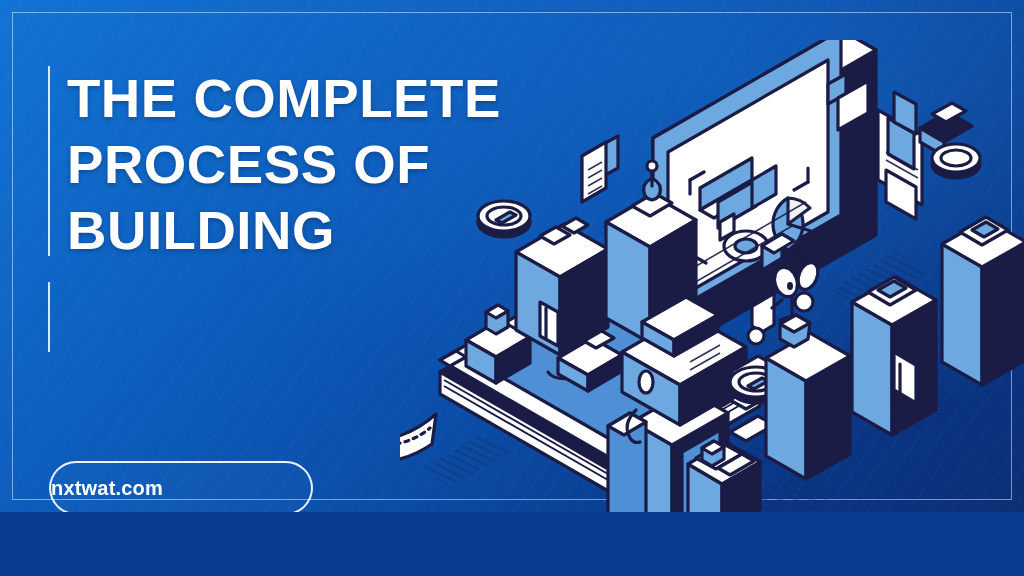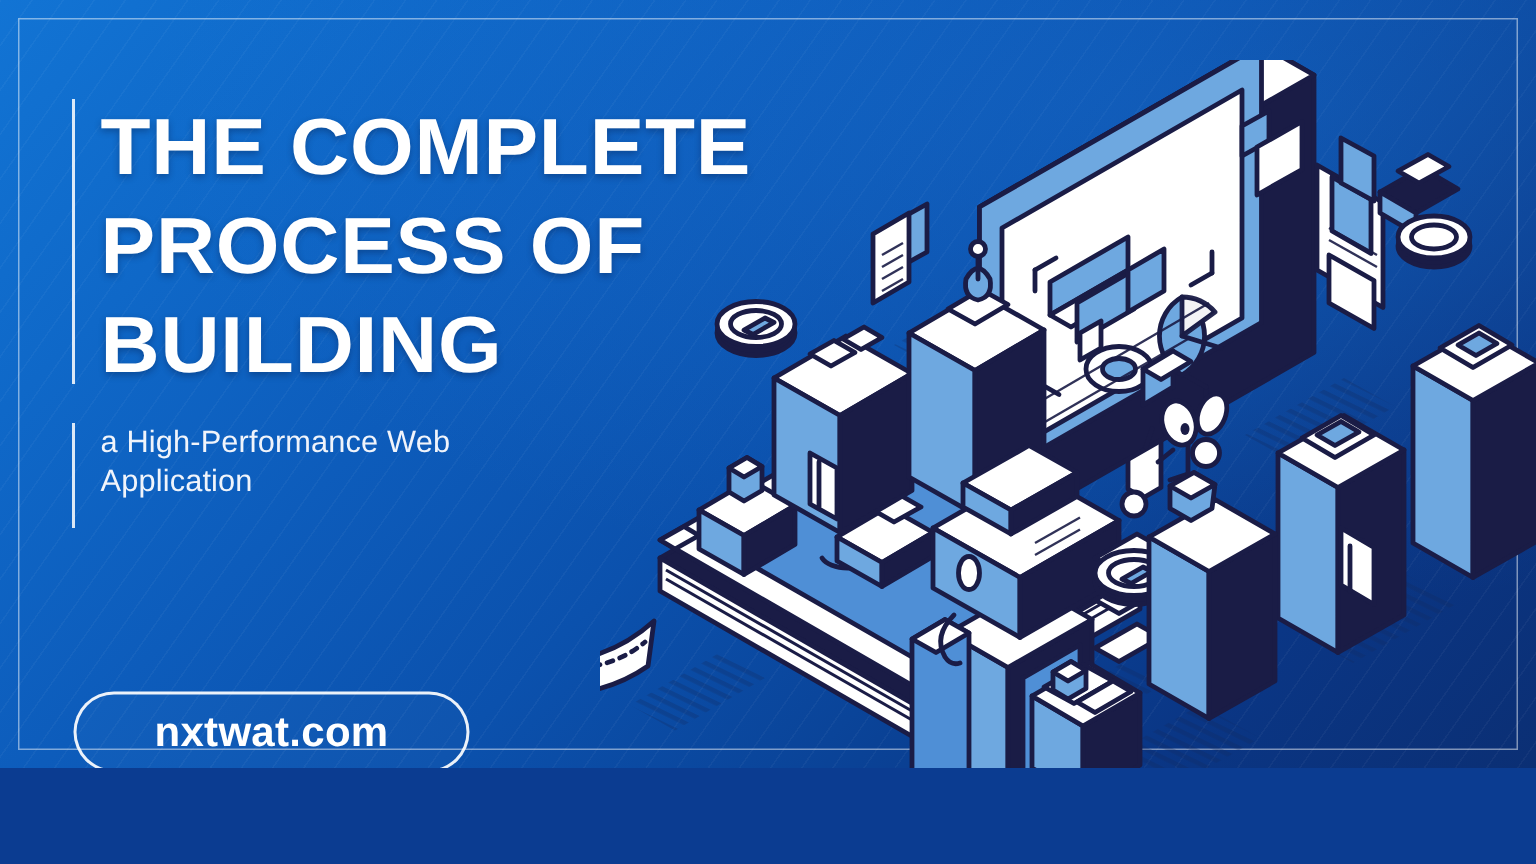--- a/index.html
+++ b/index.html
@@ -83,22 +83,22 @@
     letter-spacing:0.1px;
     white-space:pre-line;
   }
 
   
   #cta {
     position:absolute; left:49px; top:461px;
     width:264px; height:54px;
     border:2px solid rgba(255,255,255,0.92);
     border-radius:27px;
-    display:flex; align-items:center; justify-content:center;
-    color:#ffffff; font-size:28px; font-weight:bold;
+    display:flex; align-items:center; justify-content:flex-start;
+    color:#ffffff; font-size:20px; font-weight:bold;
     letter-spacing:0.2px;
     background:rgba(255,255,255,0.02);
     cursor:pointer;
   }
 
   
   #art { position:absolute; left:400px; top:40px; width:624px; height:520px; }
   #art svg { display:block; width:100%; height:100%; }
 </style>
 </head>
@@ -394,21 +394,19 @@
 
     </svg>
   </div>
 
   <div id="textblock">
     <div class="rule" id="headrule"></div>
     <div class="rule" id="subrule"></div>
     <h1 id="headline">THE COMPLETE
 PROCESS OF
 BUILDING</h1>
-    <p id="subhead">a High-Performance Web
-Application</p>
   </div>
 
   <div id="cta">
     <span>nxtwat.com</span>
   </div>
 
 </div>
 
 </body></html>

